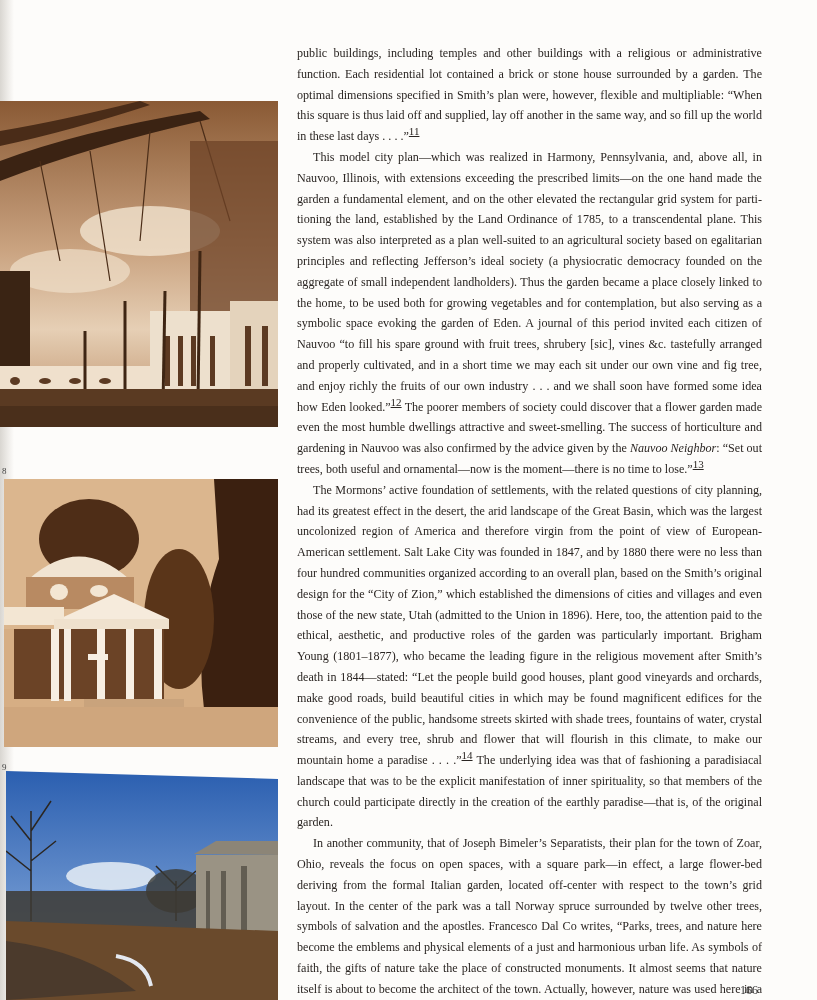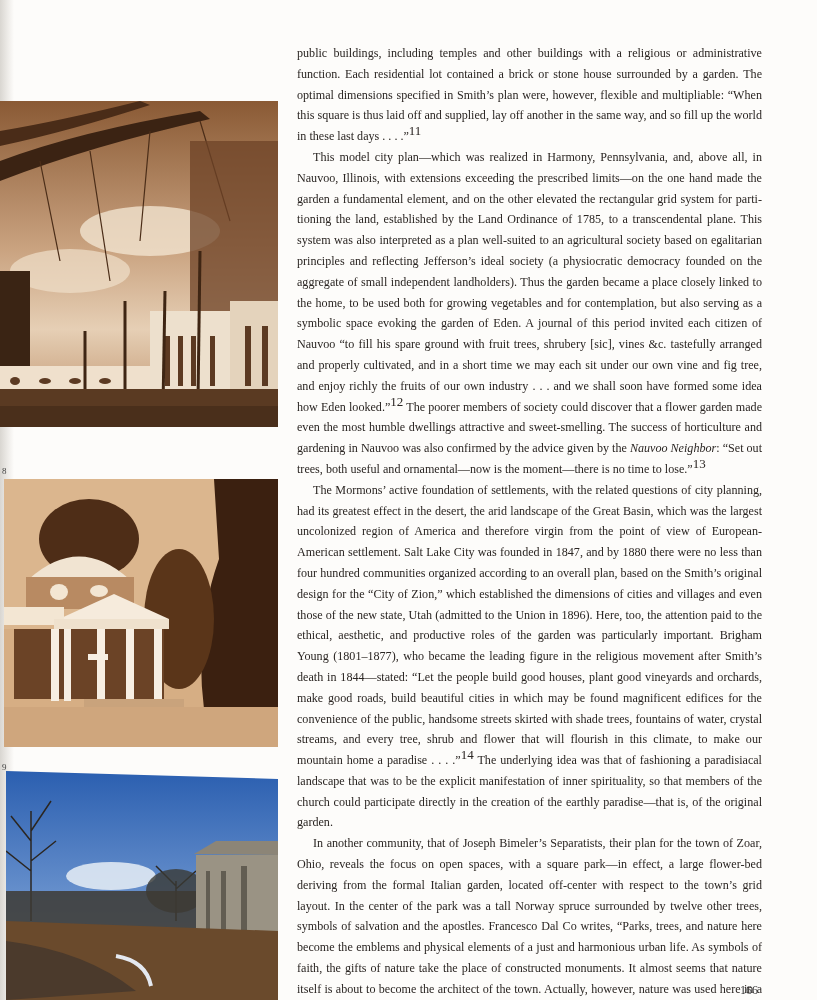--- a/index.html
+++ b/index.html
@@ -17,21 +17,21 @@
   .fig-label {
     position: absolute; font-size: 9px; color: #444; left: 2px;
   }
   .text-col {
     position: absolute; left: 297px; top: 43px; width: 465px;
     font-size: 12.1px; line-height: 20.8px; text-align: justify;
     hyphens: manual;
   }
   .text-col p { margin: 0; text-indent: 0; }
   .text-col p.indent { text-indent: 16px; }
-  .text-col sup { font-size: 13px; line-height: 0; vertical-align: super; }
+  .text-col sup { font-size: 11px; line-height: 0; vertical-align: super; text-decoration: underline; }
   .text-col em { font-style: italic; font-family: Liberation Serif, serif; }
   .page-number {
     position: absolute; left: 740px; top: 983px; font-size: 12px; color: #333;
   }
 </style>
 </head>
 <body>
 
 <div class="gutter"></div>
 

